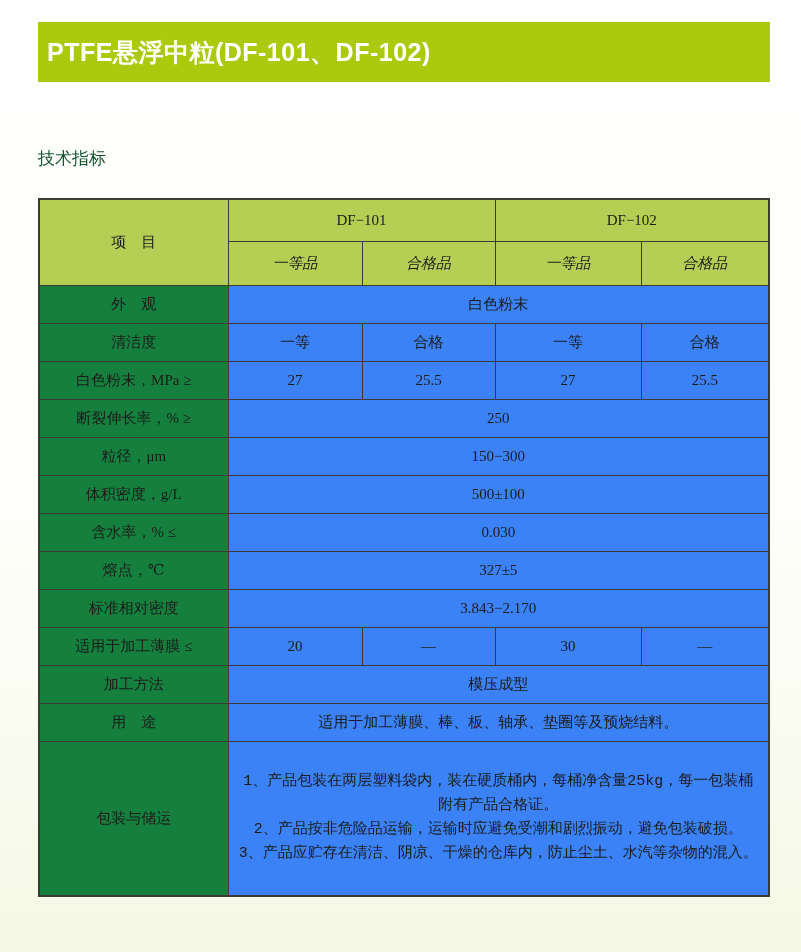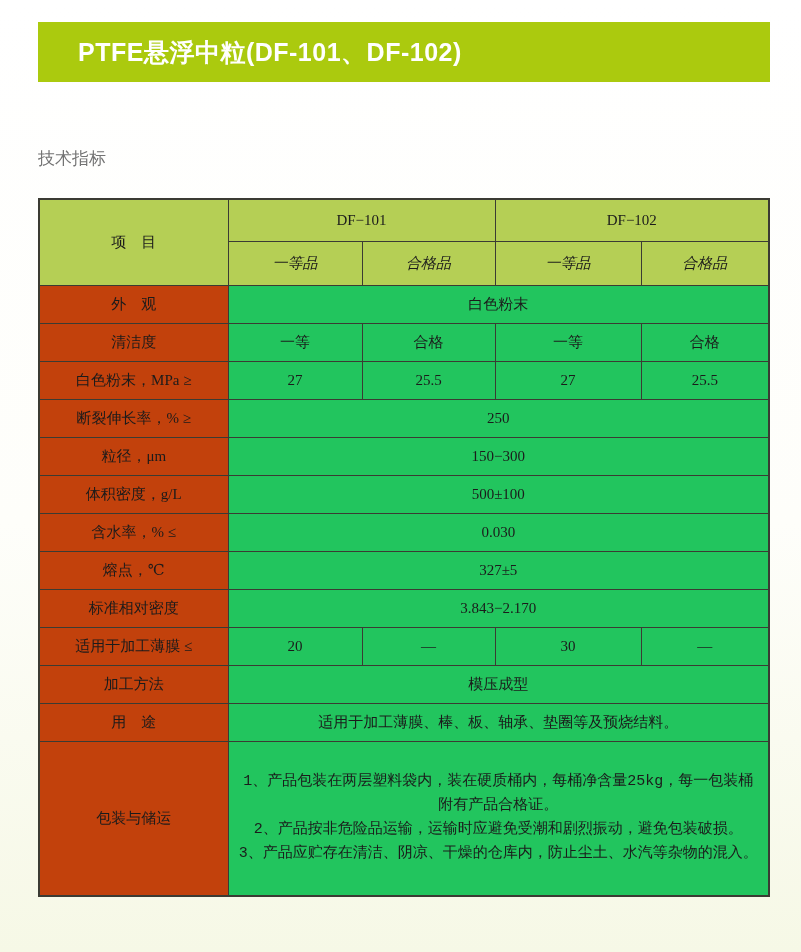--- a/index.html
+++ b/index.html
@@ -18,35 +18,35 @@
   .title-bar {
     position: absolute;
     left: 38px;
     top: 22px;
     width: 732px;
     height: 60px;
     background: #abca0e;
     display: flex;
     align-items: center;
     box-sizing: border-box;
-    padding-left: 40px;
+    padding-left: 9px;
   }
   .title-bar h1 {
     margin: 0;
     color: #ffffff;
     font-family: "Liberation Sans", "DejaVu Sans", sans-serif;
     font-size: 25px;
     font-weight: bold;
     letter-spacing: 0.5px;
   }
   .section-heading {
     position: absolute;
     left: 38px;
     top: 147px;
-    color: #737373;
+    color: #14532d;
     font-family: "Liberation Sans", "DejaVu Sans", sans-serif;
     font-size: 17px;
   }
   table.spec {
     position: absolute;
     left: 38px;
     top: 198px;
     width: 730px;
     border-collapse: collapse;
     table-layout: fixed;
@@ -59,22 +59,22 @@
     padding: 8px;
     font-weight: normal;
     box-sizing: border-box;
   }
   table.spec { border: 2px solid #3b3b33; }
   tr.row-group  { height: 42px; }
   tr.row-sub    { height: 44px; font-style: italic; }
   tr.row-data   { height: 38px; }
   tr.row-pack   { height: 155px; }
   .th-green  { background: #b5cf55; }
-  .cell-label { background: #c2410c; }
-  .cell-value { background: #22c55e; }
+  .cell-label { background: #15803d; }
+  .cell-value { background: #3b82f6; }
   td.pack-text {
     text-align: left;
     padding: 10px 14px;
     line-height: 1.6;
     font-family: Liberation Mono, monospace;
   }
   .pack-line { margin: 0; }
 </style>
 </head>
 <body>

